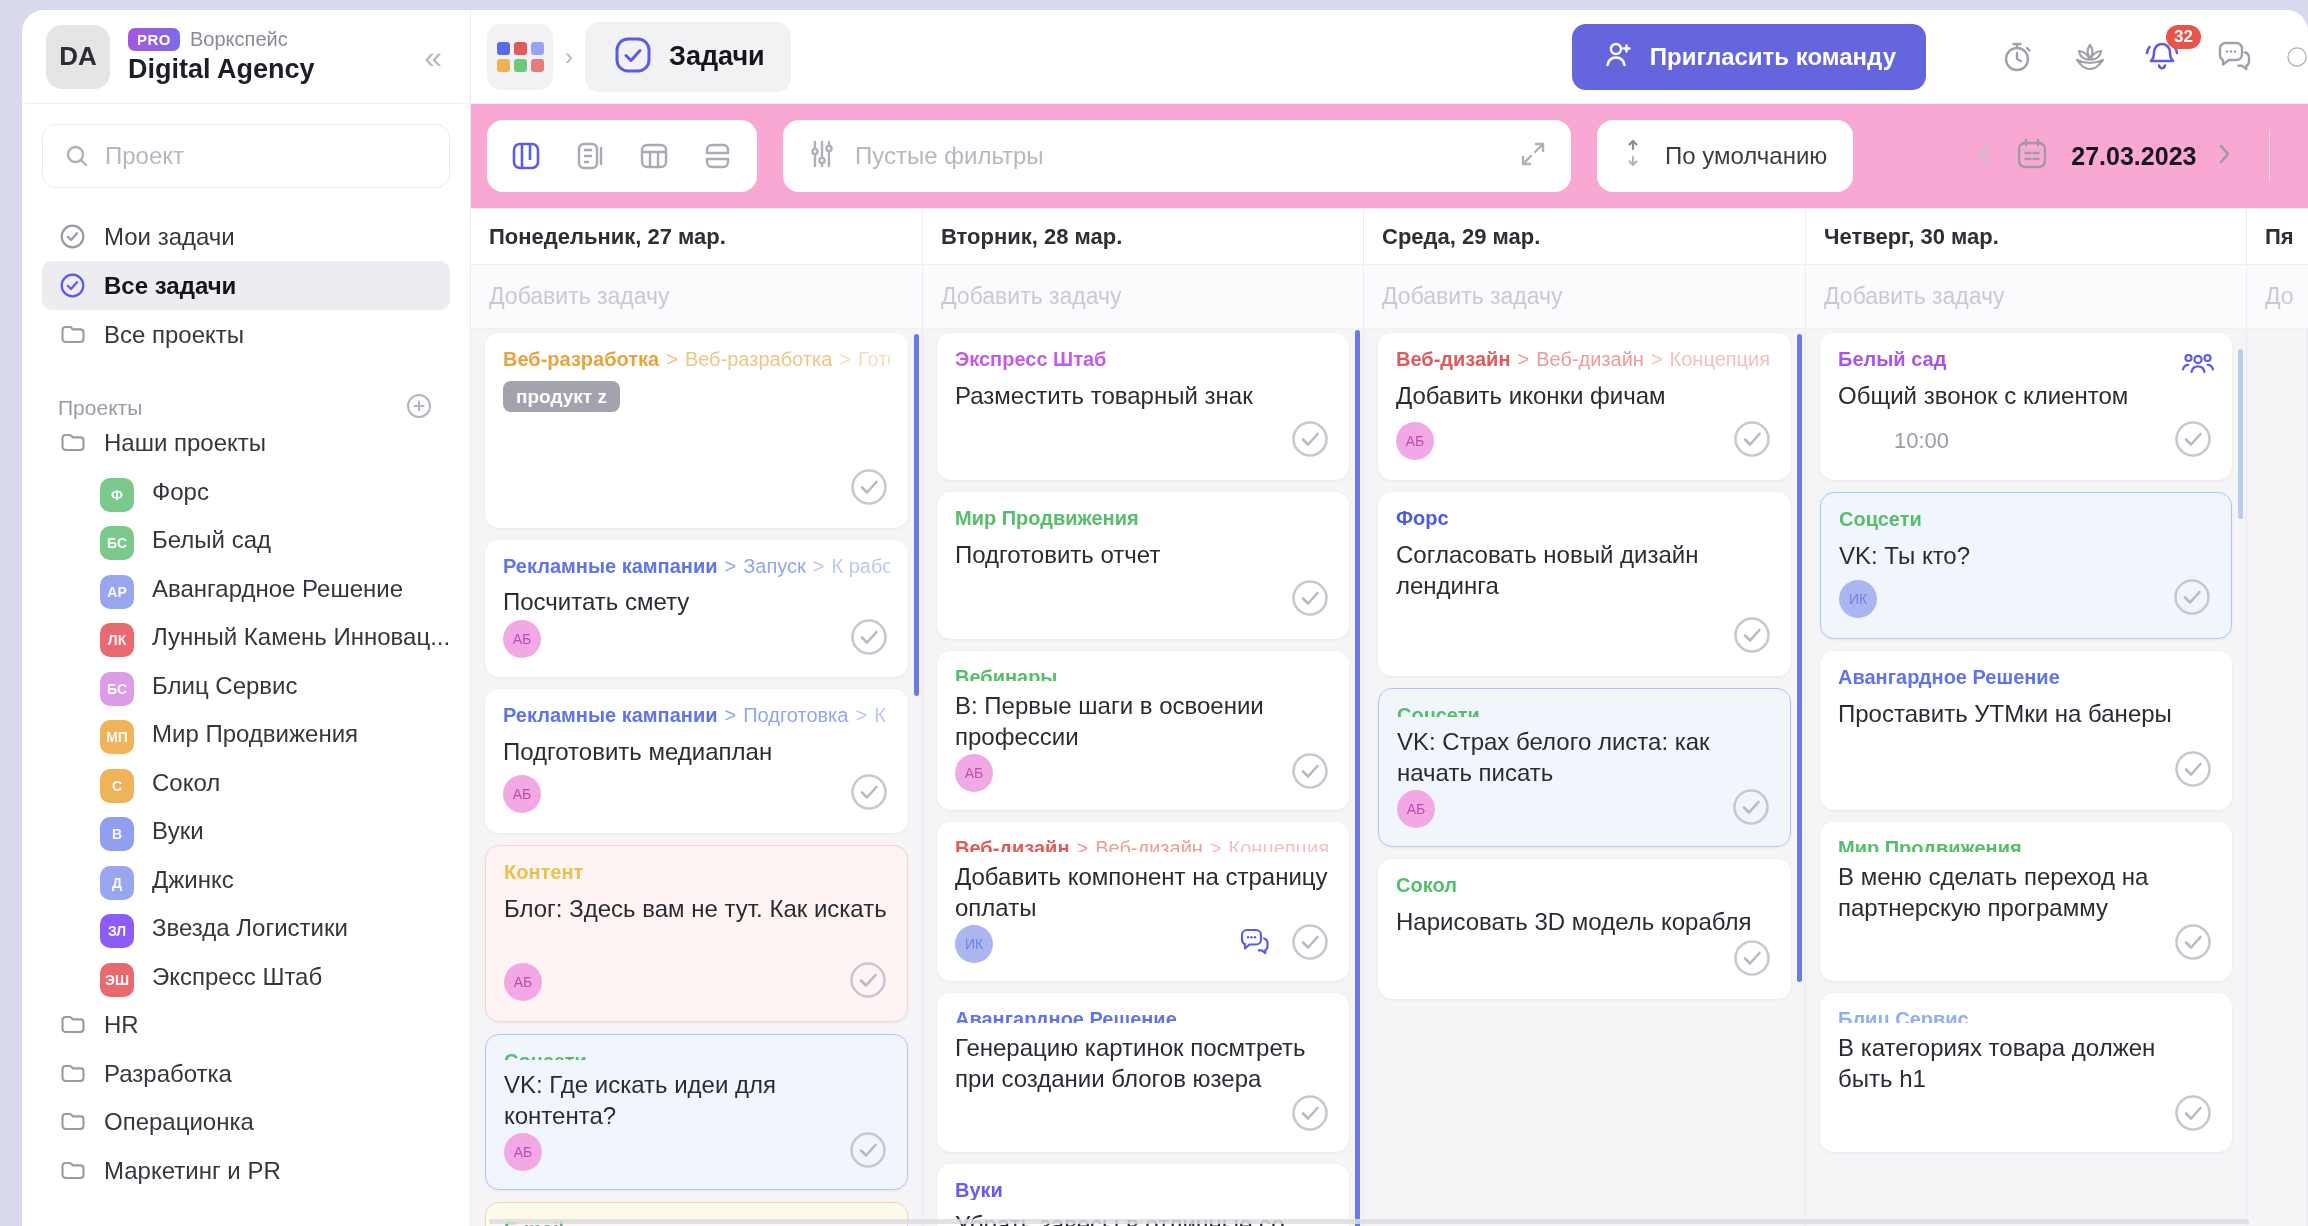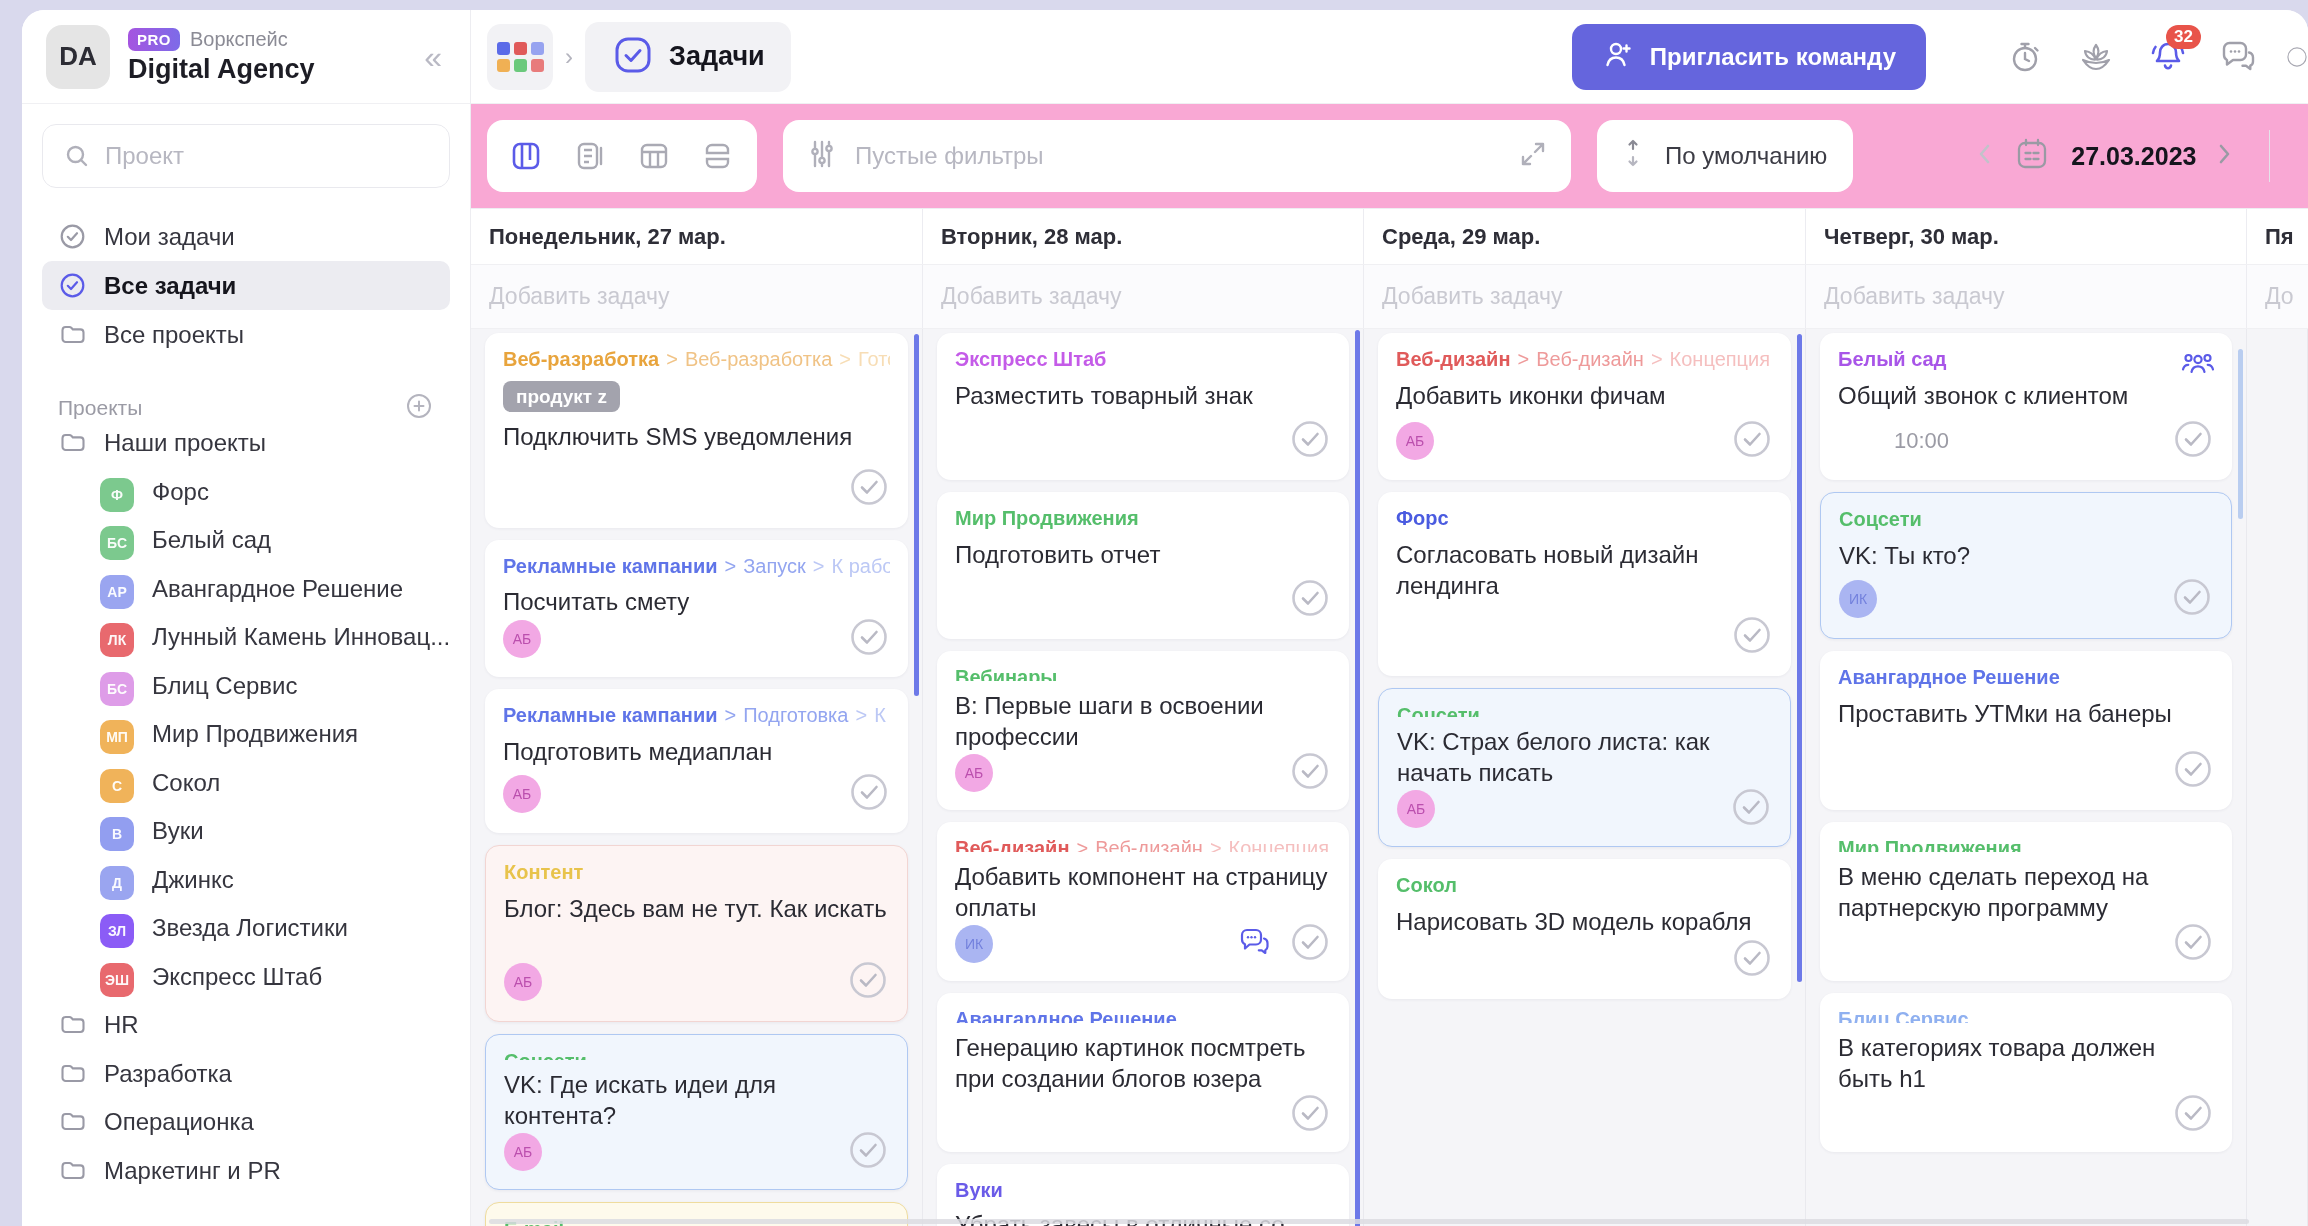--- a/index.html
+++ b/index.html
@@ -30,21 +30,21 @@
   .row1{height:93px;flex:0 0 93px;border-bottom:1px solid #f0f0f3;display:flex;align-items:center;padding:0 0 0 16px;background:#fff;overflow:hidden}
   .pill{background:#f2f2f5;border-radius:14px;display:flex;align-items:center;justify-content:center}
   .apps-btn{width:66px;height:66px}
   .grid6{display:grid;grid-template-columns:repeat(3,13px);grid-template-rows:repeat(2,13px);gap:4px}
   .grid6 span{border-radius:3px;display:block}
   .crumb-sep{color:#b4b4be;font-size:24px;margin:0 12px}
   .tab-pill{height:70px;padding:0 26px;gap:14px}
   .tab-title{font-size:27px;font-weight:700;color:#15151d}
   .invite{margin-left:auto;margin-right:72px;height:66px;background:#6565dd;border-radius:14px;display:flex;align-items:center;gap:16px;padding:0 30px;color:#fff;font-size:24px;font-weight:600;white-space:nowrap}
   .top-icons{display:flex;align-items:center;gap:26px;padding-right:0}
-  .icon-btn{width:46px;height:46px;display:flex;align-items:center;justify-content:flex-end;position:relative}
+  .icon-btn{width:46px;height:46px;display:flex;align-items:center;justify-content:flex-start;position:relative}
   .badge{position:absolute;top:-9px;left:24px;background:#e8544a;color:#fff;font-size:17px;font-weight:700;border-radius:999px;padding:3px 8px;min-width:18px;text-align:center;line-height:1.1}
   .half-icon{width:22px;overflow:hidden;height:46px;display:flex;align-items:center}
   
   .row2{height:104px;flex:0 0 104px;background:#f9a8d4;border-bottom:1px solid #eeeef2;display:flex;align-items:center;padding:0 16px;gap:26px;position:relative}
   .view-group{background:#fff;border-radius:16px;height:72px;display:flex;align-items:center;padding:0 10px;gap:6px}
   .view-btn{width:58px;height:56px;display:flex;align-items:center;justify-content:center;border-radius:12px}
   .filter-pill{background:#fff;border-radius:16px;height:72px;flex:0 0 744px;display:flex;align-items:center;padding:0 22px;gap:16px}
   .filter-ph{font-size:24px;color:#b7b7c1;flex:1}
   .sort-pill{background:#fff;border-radius:16px;height:72px;padding:0 26px;display:flex;align-items:center;gap:16px;font-size:24px;color:#3c3c45;white-space:nowrap}
   .date-group{display:flex;align-items:center;gap:20px;margin-left:96px}
@@ -373,21 +373,20 @@
         <div class="add-cell" style="width: 441px; flex: 0 0 441px;">Добавить задачу</div>
         <div class="add-cell" style="width: 442px; flex: 0 0 442px;">Добавить задачу</div>
         <div class="add-cell" style="width: 441px; flex: 0 0 441px;">Добавить задачу</div>
         <div class="add-cell" style="flex: 1 1 0%;">До</div>
       </div>
     <div class="board">
         <div class="col" style="width: 452px; flex: 0 0 452px;">
           <div class="card " style="height: 195px;">
             <div class="crumbs"><span style="color: rgb(232, 164, 60); font-weight: 600;">Веб-разработка</span><span style="color: rgb(240, 195, 134); margin: 0px 7px;">&gt;</span><span style="color: rgb(240, 195, 134); font-weight: 500;">Веб-разработка</span><span style="color: rgb(247, 221, 181); margin: 0px 7px;">&gt;</span><span style="color: rgb(247, 221, 181); font-weight: 500;">Готово</span></div>
             <div class="tag">продукт z</div>
-            <div class="card-title">Подключить SMS уведомления</div>
             <div class="card-bottom">
               <span class="spacer"></span>
               <span><svg width="42" height="42" viewBox="0 0 42 42" fill="none">
                   <circle cx="21" cy="21" r="16.5" stroke="#c8c8d2" stroke-width="2.6"></circle>
                   <path d="M14 21.5l5 5 9.5-10.5" stroke="#b9b9c4" stroke-width="2.6" fill="none" stroke-linecap="round" stroke-linejoin="round"></path>
                 </svg></span>
             </div>
           </div>
           <div class="card " style="height: 137px;">
             <div class="crumbs"><span style="color: rgb(95, 116, 232); font-weight: 600;">Рекламные кампании</span><span style="color: rgb(147, 165, 240); margin: 0px 7px;">&gt;</span><span style="color: rgb(147, 165, 240); font-weight: 500;">Запуск</span><span style="color: rgb(188, 200, 245); margin: 0px 7px;">&gt;</span><span style="color: rgb(188, 200, 245); font-weight: 500;">К работе</span></div>

